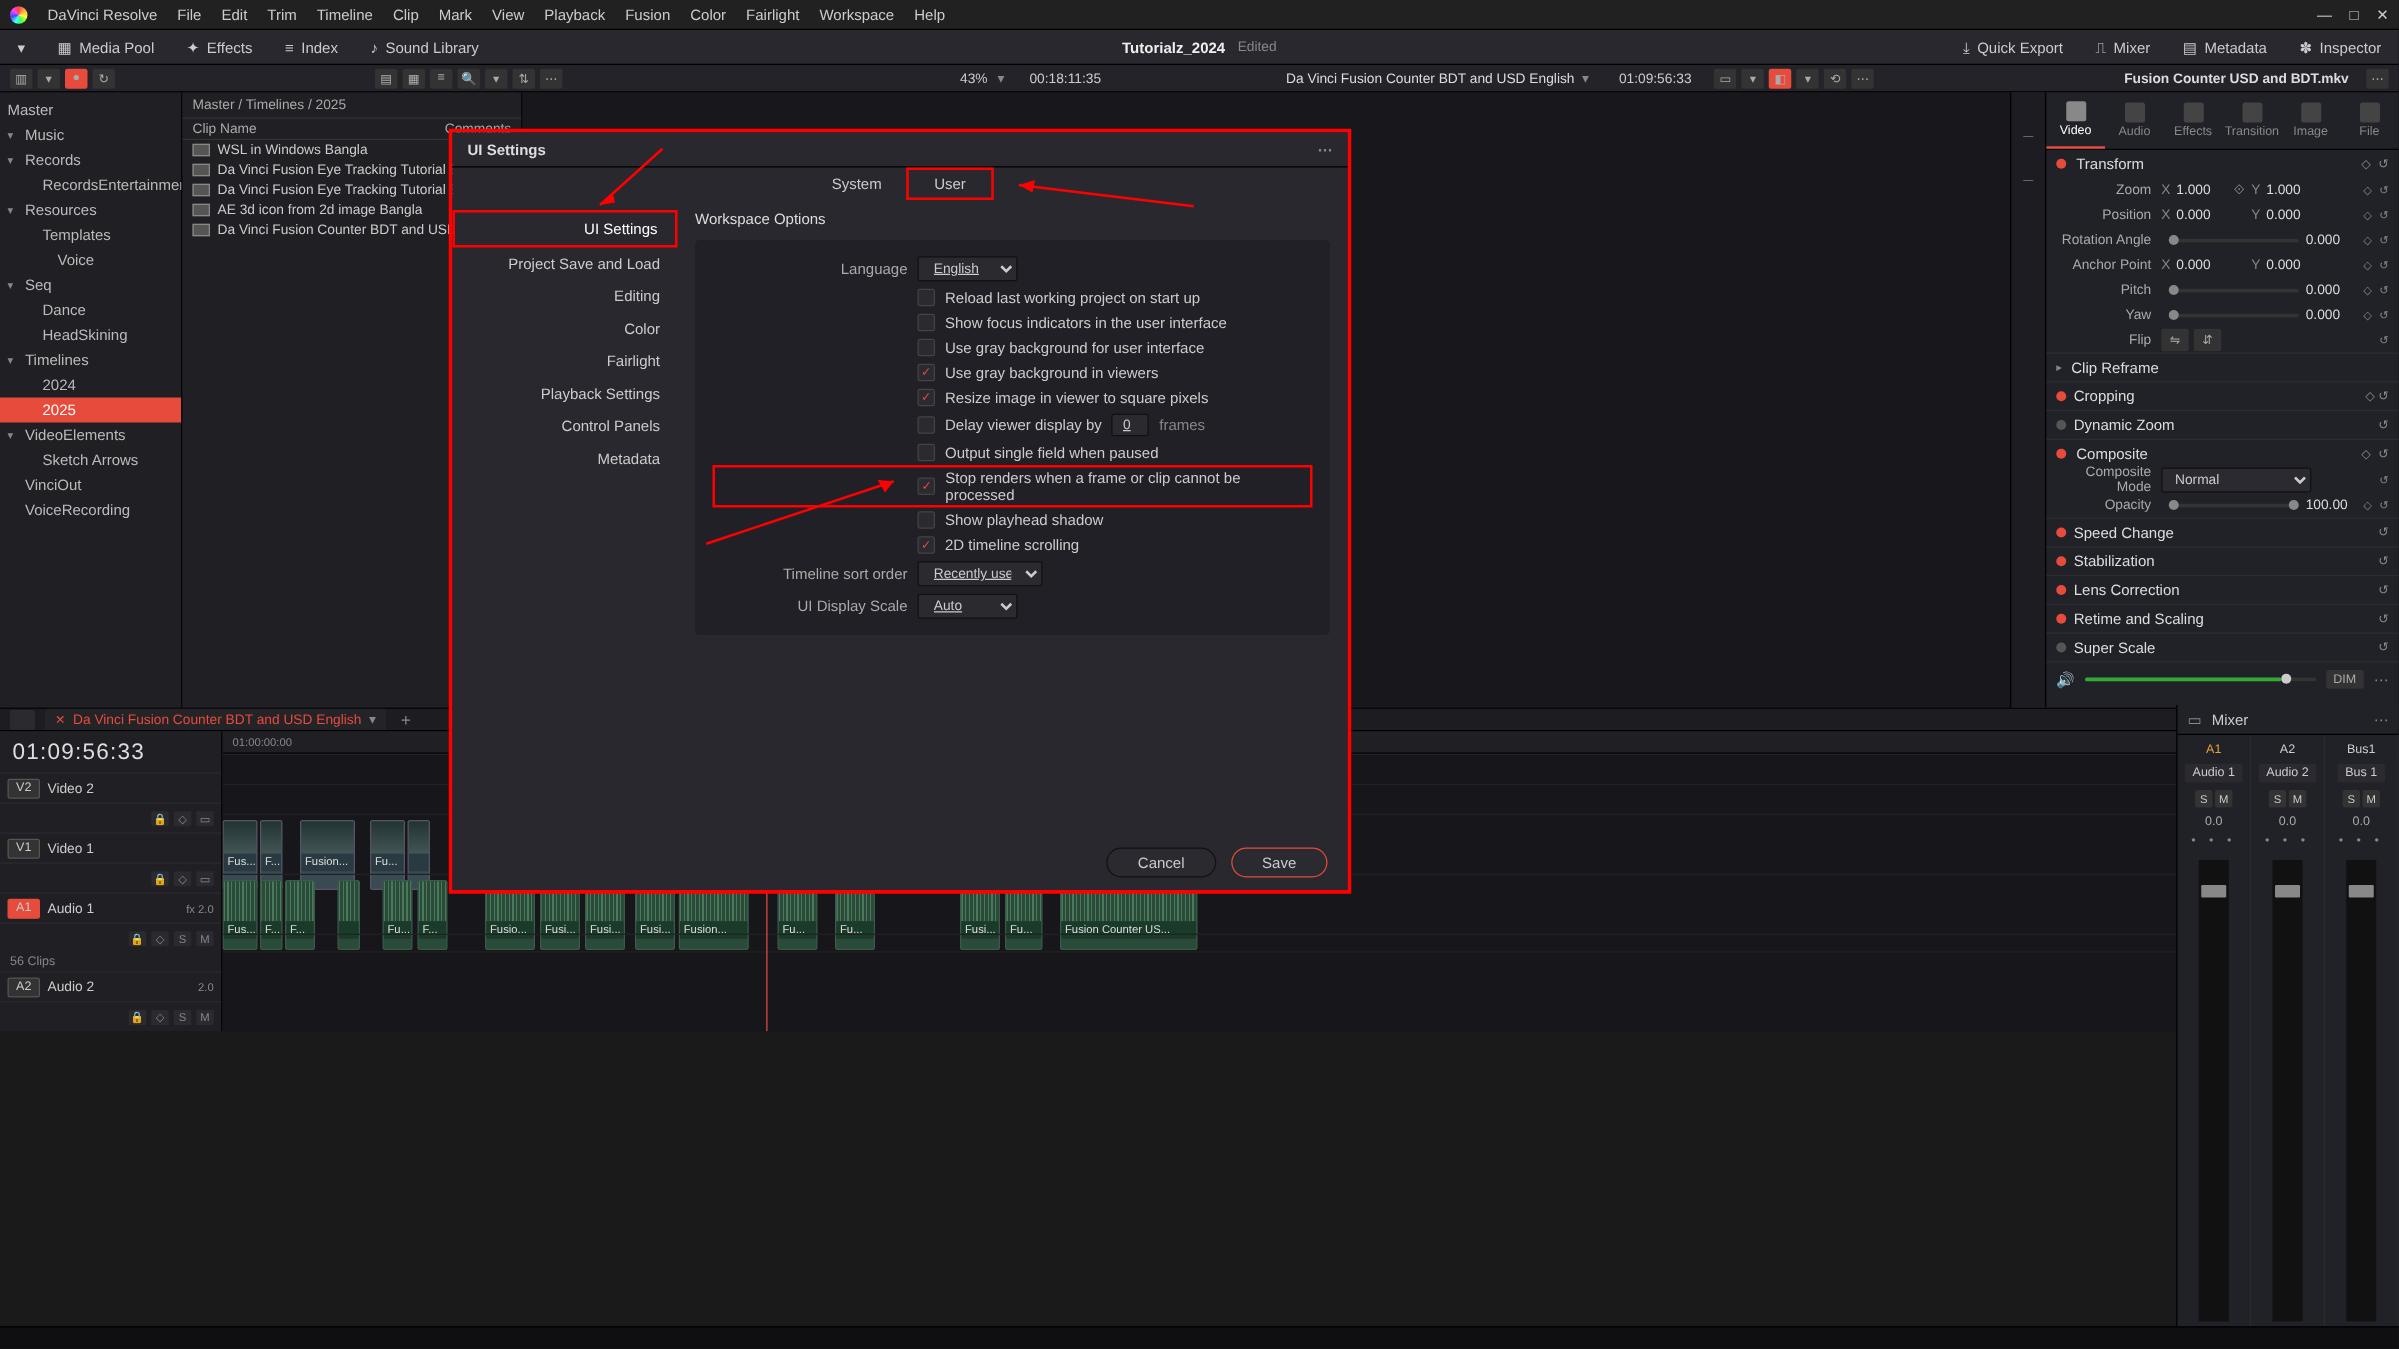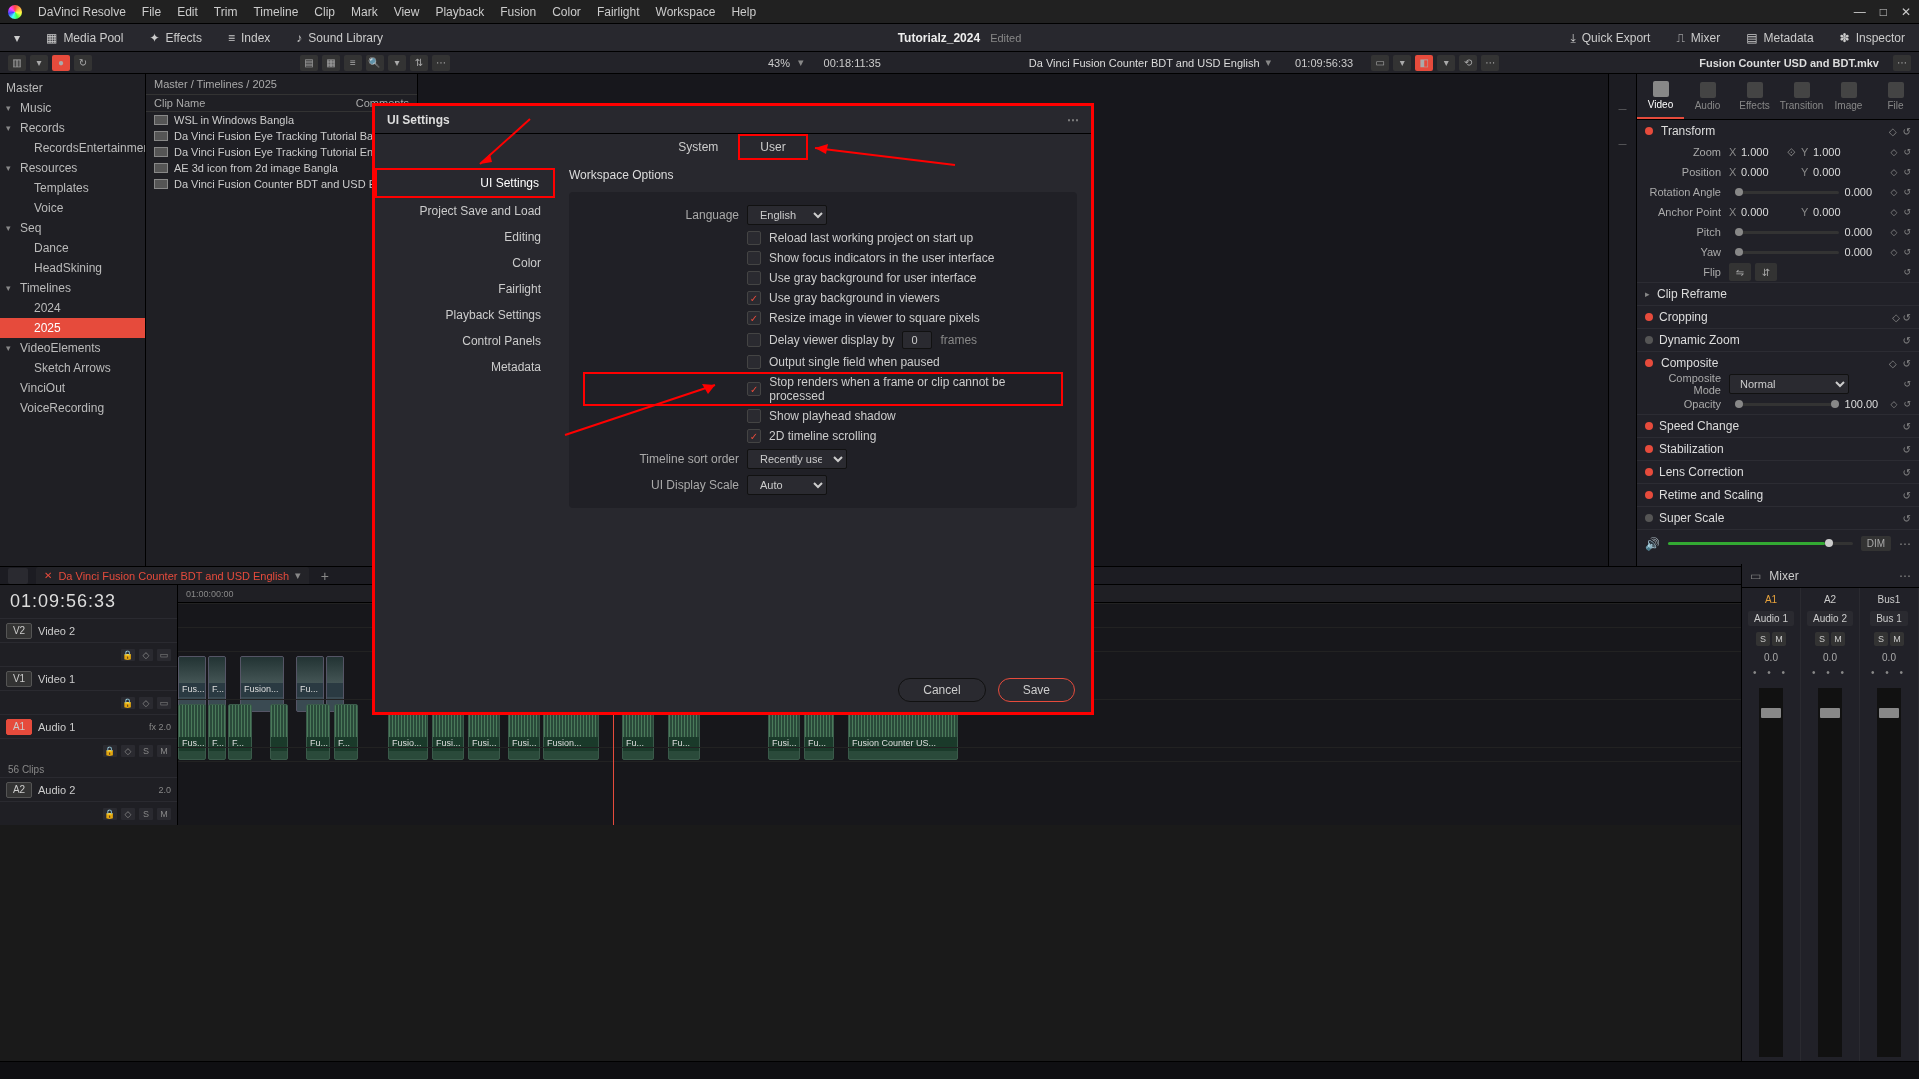--- a/index.html
+++ b/index.html
@@ -121,37 +121,37 @@
 .mixer .ch .chname.active { color: #e6a23c; }
 .mixer .ch .chlabel { background: #2a2a30; padding: 2px 6px; border-radius: 2px; margin-bottom: 6px; }
 .mixer .ch .sm { display: flex; gap: 2px; margin-bottom: 6px; }
 .mixer .ch .sm .b { width: 14px; height: 14px; background: #333; border-radius: 2px; display: flex; align-items: center; justify-content: center; font-size: 9px; }
 .mixer .ch .db { font-size: 10px; color: #aaa; margin-bottom: 4px; }
 .mixer .ch .dots3 { color: #888; margin-bottom: 6px; letter-spacing: 4px; }
 .mixer .ch .fader { width: 24px; flex: 1; background: #111; position: relative; margin-top: 4px; }
 .mixer .ch .fader .knob { position: absolute; width: 20px; height: 10px; background: #888; left: 2px; top: 20px; border-radius: 1px; }
 
 
-.modal-overlay { position: absolute; top: 103px; left: 372px; width: 722px; height: 612px; border: 3px solid #f00; background: rgba(0,0,0,0); z-index: 100; }
+.modal-overlay { position: absolute; top: 103px; left: 359px; width: 722px; height: 612px; border: 3px solid #f00; background: rgba(0,0,0,0); z-index: 100; }
 .modal { position: absolute; top: 0; left: 0; right: 0; bottom: 0; background: #28282e; display: flex; flex-direction: column; }
 .modal .mtitle { height: 28px; display: flex; align-items: center; padding: 0 12px; color: #ddd; font-size: 12px; font-weight: 600; border-bottom: 1px solid #000; }
 .modal .mtitle .dots { margin-left: auto; color: #888; }
 .modal .mtabs { height: 26px; display: flex; align-items: center; justify-content: center; gap: 0; }
 .modal .mtabs .mtab { padding: 4px 20px; color: #ccc; font-size: 12px; }
 .modal .mtabs .mtab.active { border: 2px solid #f00; }
 .modal .mbody { flex: 1; display: flex; }
 .modal .mside { width: 180px; padding-top: 8px; }
 .modal .mside .mitem { padding: 6px 14px; text-align: right; color: #ccc; font-size: 12px; }
 .modal .mside .mitem.active { border: 2px solid #f00; color: #fff; }
 .modal .mcontent { flex: 1; padding: 8px 14px; }
 .modal .mcontent .sectitle { color: #ddd; font-size: 12px; margin-bottom: 10px; }
 .modal .mcontent .optarea { background: #202026; border-radius: 4px; padding: 10px 14px; }
 .modal .frow { display: flex; align-items: center; padding: 3px 0; font-size: 12px; color: #ccc; gap: 8px; }
 .modal .frow .flabel { width: 156px; text-align: right; color: #aaa; }
-.modal .frow select, .modal .frow input[type=text] { background: #2a2a30; border: 1px solid #111; color: #ccc; padding: 2px 8px; border-radius: 2px; font-size: 11px; }
+.modal .frow select, .modal .frow input[type=text] { background: #2a2a30; border: 1px solid #111; color: #ccc; padding: 2px 8px; border-radius: 2px; font-size: 11px; text-decoration: underline; }
 .modal .frow .cb { width: 14px; height: 14px; background: #2a2a30; border: 1px solid #444; border-radius: 2px; display: flex; align-items: center; justify-content: center; color: #e64b3c; font-size: 10px; }
 .modal .frow.highlighted { border: 2px solid #f00; padding: 1px 0; }
 .modal .mfooter { height: 44px; display: flex; align-items: center; justify-content: flex-end; gap: 12px; padding: 0 16px; }
 .modal .mfooter button { background: #2a2a30; border: 1px solid #111; color: #ccc; padding: 4px 24px; border-radius: 14px; font-size: 12px; }
 .modal .mfooter button.primary { border: 1px solid #e64b3c; }
 
 
 .arrow { position: absolute; z-index: 200; pointer-events: none; }
 .arrow svg line { stroke: #f00; stroke-width: 2; }
 .arrow svg polygon { fill: #f00; }
@@ -282,21 +282,21 @@
       <div class="item" style="padding-left: 34px;">
         <span>RecordsEntertainment</span>
       </div>
       <div class="item" style="padding-left: 20px;">
         <span class="chev">▾</span>
         <span>Resources</span>
       </div>
       <div class="item" style="padding-left: 34px;">
         <span>Templates</span>
       </div>
-      <div class="item" style="padding-left: 34px;">
+      <div class="item" style="padding-left: 46px;">
         <span>Voice</span>
       </div>
       <div class="item" style="padding-left: 20px;">
         <span class="chev">▾</span>
         <span>Seq</span>
       </div>
       <div class="item" style="padding-left: 34px;">
         <span>Dance</span>
       </div>
       <div class="item" style="padding-left: 34px;">

